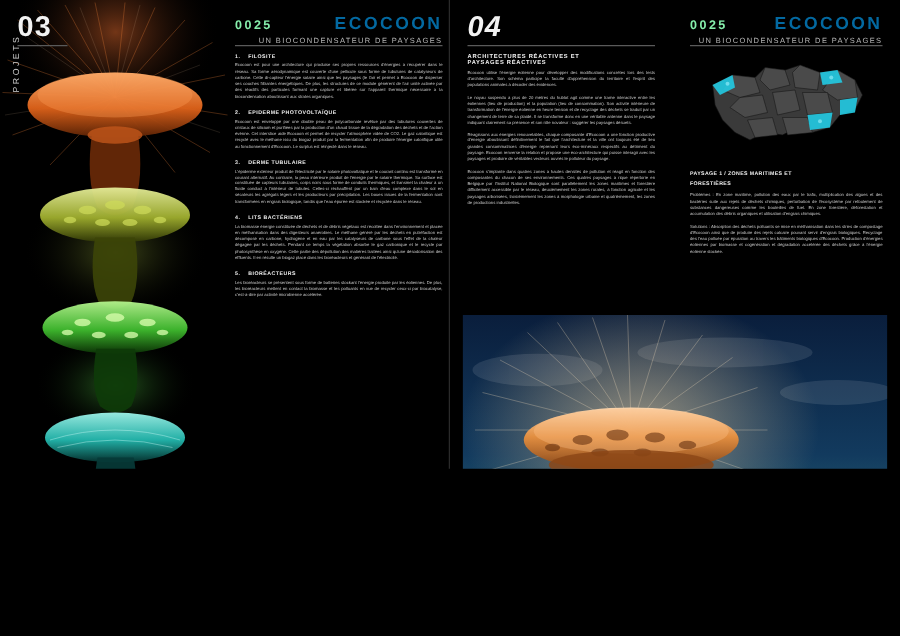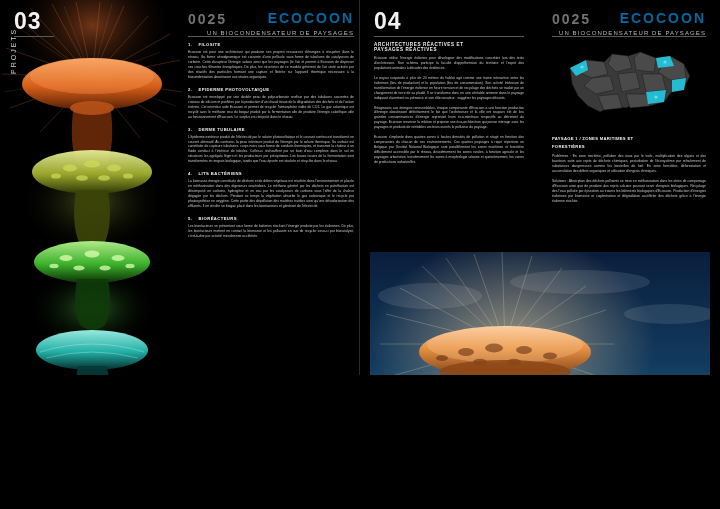--- a/index.html
+++ b/index.html
@@ -47,24 +47,24 @@
   .hdr-vert {
     position: absolute;
     font-size: 7px;
     letter-spacing: 2px;
     color: #cfcfcf;
     transform: rotate(-90deg);
     transform-origin: left top;
     white-space: nowrap;
   }
   .hdr-code {
-    font-size: 14px;
+    font-size: 10px;
     font-weight: bold;
     letter-spacing: 2px;
-    color: #737373;
+    color: #86efac;
   }
   .hdr-title {
     font-size: 14px;
     font-weight: bold;
     letter-spacing: 2px;
     color: #0369a1;
   }
   .hdr-sub {
     font-size: 6px;
     letter-spacing: 1.1px;
@@ -327,21 +327,21 @@
         <p>Les bioréacteurs se présentent sous forme de batteries stockant l'énergie produite par les éoliennes. De plus, les bioréacteurs mettent en contact la biomasse et les polluants en vue de recycler ceux-ci par biocatalyse, c'est-à-dire par activité microbienne accélérée.</p>
       </div>
 
     </div>
   </div>
 
   <div class="divider"></div>
 
   <div class="panel panel-right">
 
-    <div class="hdr" style="left:14px; top:10px;">
+    <div class="hdr" style="left:14px; top:10px;font-style:italic;">
       <div class="hdr-num">04</div>
     </div>
     <div class="rule" style="left:14px; top:36px; width:150px;"></div>
 
     <div class="hdr" style="left:192px; top:10px; width:154px;">
       <span class="hdr-code">0025</span>
       <span class="hdr-title" style="float:right;">ECOCOON</span>
       <div style="clear:both;"></div>
       <div class="hdr-sub" style="text-align:right;">UN BIOCONDENSATEUR DE PAYSAGES</div>
     </div>

